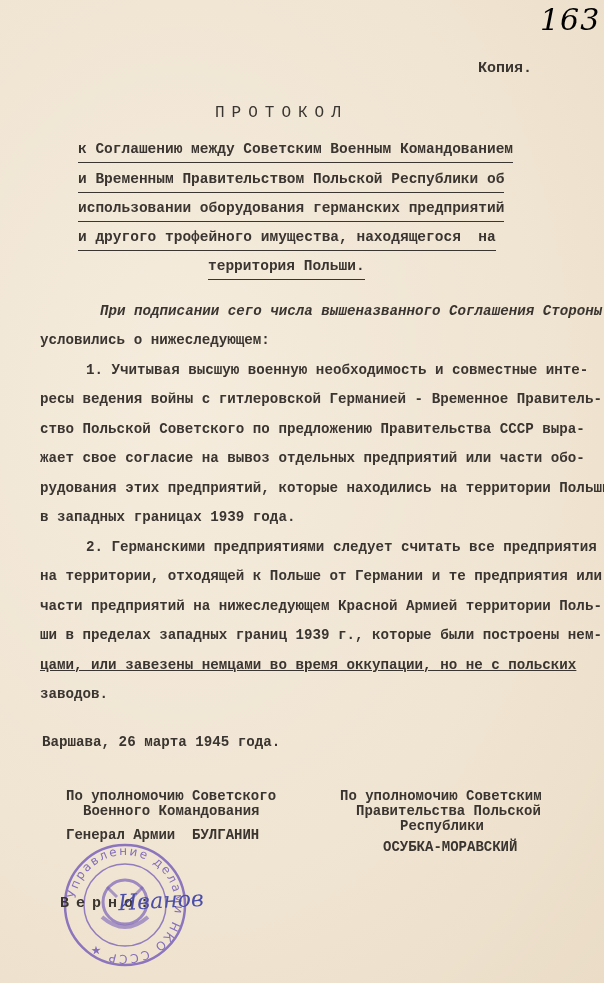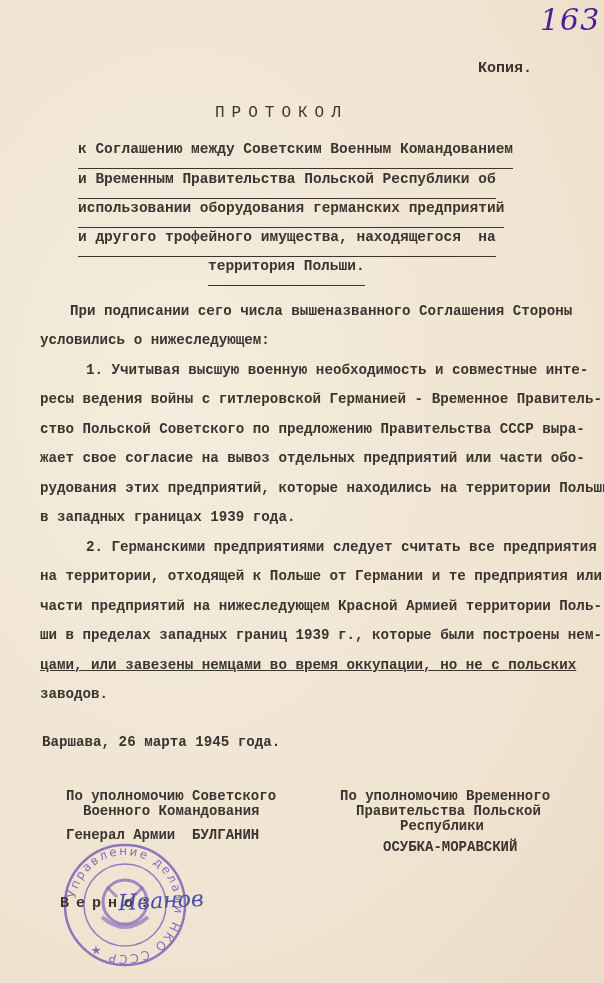--- a/index.html
+++ b/index.html
@@ -8,27 +8,27 @@
       background: #f2e8d8;
       background-image: radial-gradient(ellipse at 30% 40%, #f5ecdd 0%, #efe3d0 70%, #eadcc6 100%);
       position: relative;
       font-family: "Liberation Mono", "DejaVu Sans Mono", monospace;
       color: #3a3530;
     }
     .abs { position: absolute; white-space: pre; }
     .archive-num {
       position: absolute; left: 540px; top: 2px;
       font-family: "DejaVu Serif", serif; font-style: italic;
-      font-size: 30px; color: #4c1d95; letter-spacing: 1px;
+      font-size: 30px; color: #000000; letter-spacing: 1px;
     }
     .copy-mark { left: 478px; top: 60px; font-size: 15px; font-weight: bold; }
     .title { left: 215px; top: 104px; font-size: 16px; letter-spacing: 7px; }
     .sub {
       font-size: 14.5px; font-weight: bold;
-      border-bottom: 1.5px solid #3a3530; padding-bottom: 11px;
+      border-bottom: 1.5px solid #3a3530; padding-bottom: 5px;
     }
     .body-line { font-size: 14.2px; font-weight: bold; left: 40px; }
     .sig { font-size: 14px; font-weight: bold; }
     .stamp {
       position: absolute; left: 62px; top: 842px;
       width: 126px; height: 126px;
     }
     .verno { left: 18px; top: 895px; font-size: 15px; letter-spacing: 7px; font-weight: bold; margin-left: 42px; }
     .signature {
       position: absolute; left: 118px; top: 888px;
@@ -39,28 +39,28 @@
 </head>
 <body>
 
 <div class="archive-num">163</div>
 <div class="abs copy-mark">Копия.</div>
 
 <div class="abs title">ПРОТОКОЛ</div>
 
 <div>
   <div class="abs sub" style="left:78px;top:141px;">к Соглашению между Советским Военным Командованием</div>
-  <div class="abs sub" style="left:78px;top:171px;">и Временным Правительства Польской Республики об</div>
+  <div class="abs sub" style="left:78px;top:171px;">и Временным Правительством Польской Республики об</div>
   <div class="abs sub" style="left:78px;top:200px;">использовании оборудования германских предприятий</div>
   <div class="abs sub" style="left:78px;top:229px;">и другого трофейного имущества, находящегося  на</div>
   <div class="abs sub" style="left:208px;top:258px;">территория Польши.</div>
 </div>
 
 <div>
-  <div class="abs body-line" style="left:70px;top:303px;">При подписании сего числа вышеназванного Соглашения Стороны</div>
+  <div class="abs body-line" style="left:100px;top:303px;font-style:italic;">При подписании сего числа вышеназванного Соглашения Стороны</div>
   <div class="abs body-line" style="top:332px;">условились о нижеследующем:</div>
 
   <div class="abs body-line" style="left:86px;top:362px;">1. Учитывая высшую военную необходимость и совместные инте-</div>
   <div class="abs body-line" style="top:391px;">ресы ведения войны с гитлеровской Германией - Временное Правитель-</div>
   <div class="abs body-line" style="top:421px;">ство Польской Советского по предложению Правительства СССР выра-</div>
   <div class="abs body-line" style="top:450px;">жает свое согласие на вывоз отдельных предприятий или части обо-</div>
   <div class="abs body-line" style="top:480px;">рудования этих предприятий, которые находились на территории Польши</div>
   <div class="abs body-line" style="top:509px;">в западных границах 1939 года.</div>
 
   <div class="abs body-line" style="left:86px;top:539px;">2. Германскими предприятиями следует считать все предприятия</div>
@@ -73,21 +73,21 @@
 
 <div class="abs body-line" style="left:42px;top:734px;">Варшава, 26 марта 1945 года.</div>
 
 <div>
   <div class="abs sig" style="left:66px;top:788px;">По уполномочию Советского</div>
   <div class="abs sig" style="left:83px;top:803px;">Военного Командования</div>
   <div class="abs sig" style="left:66px;top:827px;">Генерал Армии  БУЛГАНИН</div>
 </div>
 
 <div>
-  <div class="abs sig" style="left:340px;top:788px;">По уполномочию Временного</div>
+  <div class="abs sig" style="left:340px;top:788px;">По уполномочию Советским</div>
   <div class="abs sig" style="left:356px;top:803px;text-align:center;">Правительства Польской</div>
   <div class="abs sig" style="left:400px;top:818px;">Республики</div>
   <div class="abs sig" style="left:383px;top:839px;">ОСУБКА-МОРАВСКИЙ</div>
 </div>
 
 <svg class="stamp" viewBox="0 0 126 126">
   <defs>
     <path id="stampArc" d="M 63,63 m -50,0 a 50,50 0 1,1 100,0 a 50,50 0 1,1 -100,0"></path>
   </defs>
   <circle cx="63" cy="63" r="60" fill="none" stroke="#7a62b8" stroke-width="2.5" opacity="0.85"></circle>

